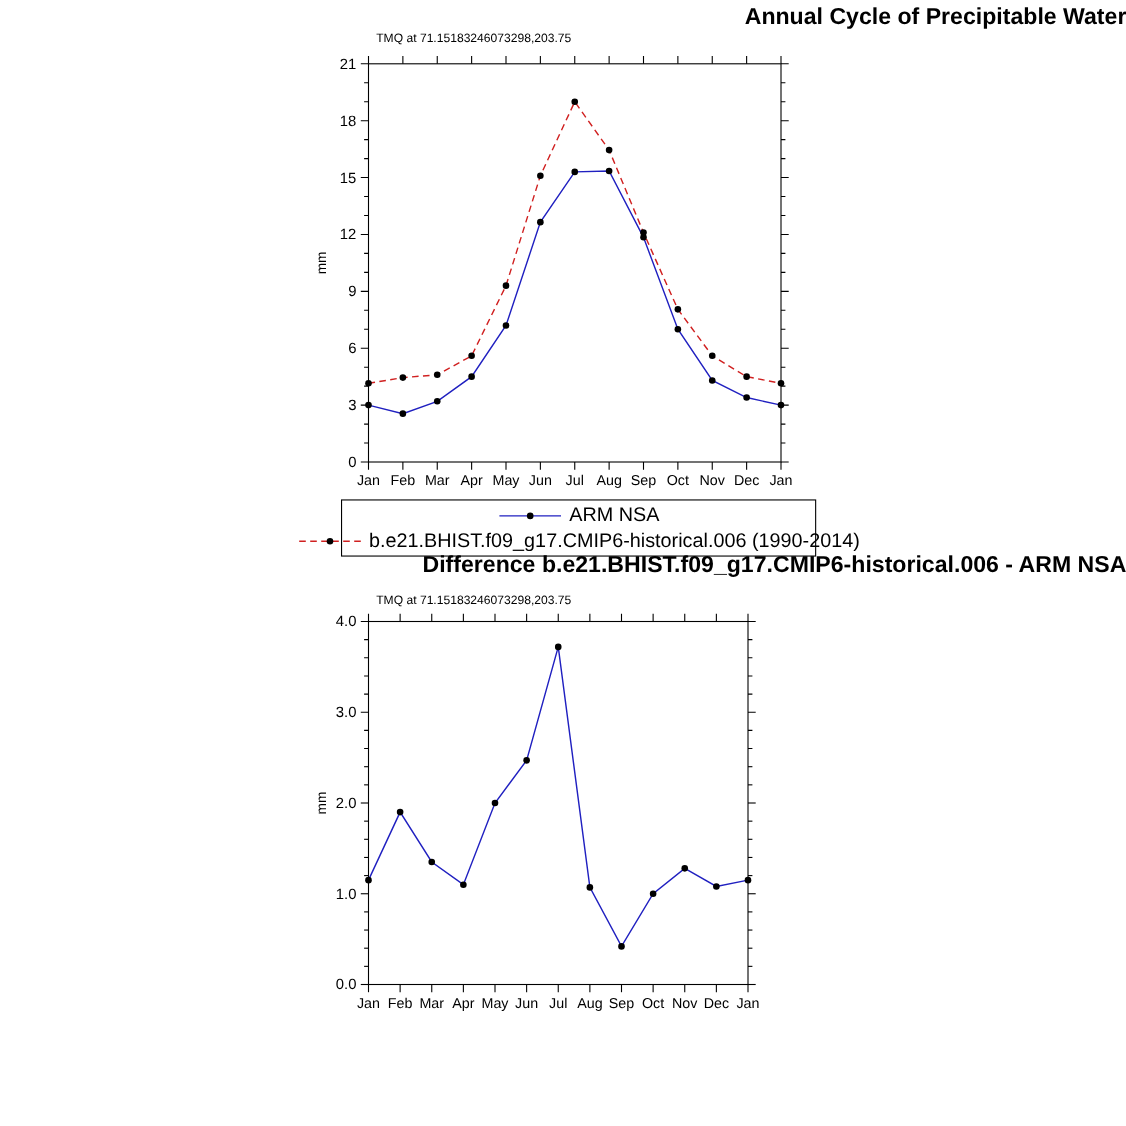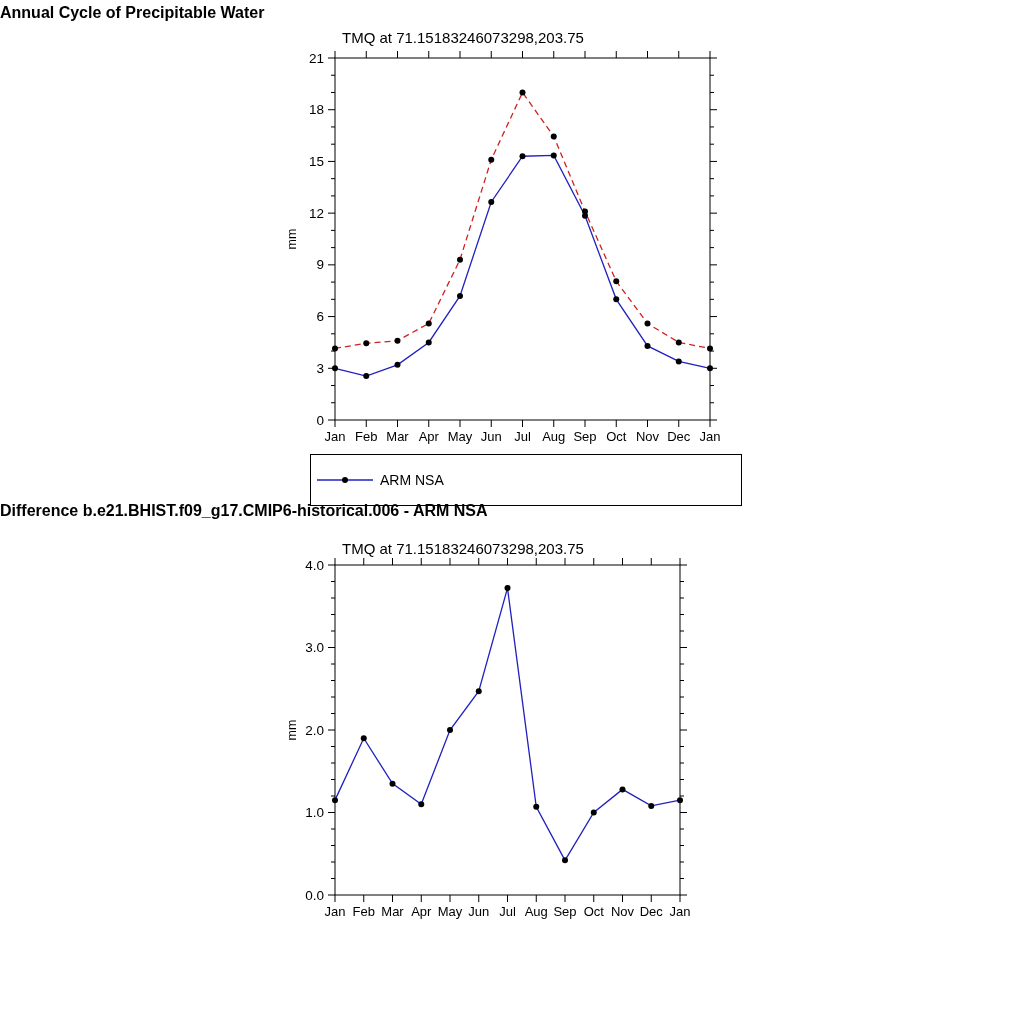--- a/index.html
+++ b/index.html
@@ -4,39 +4,39 @@
 <style>
   * { margin:0; padding:0; box-sizing:border-box; }
   html,body { background:#ffffff; }
   body {
     width:1024px; height:1024px; position:relative;
     font-family:"Liberation Sans", sans-serif; color:#000;
     overflow:hidden;
   }
   .abs { position:absolute; }
   .chart-title {
-    left:0; top:0; width:1024px; text-align:left;
-    font-size:16px; font-weight:bold;
+    left:0; top:0; width:1024px; text-align:right;
+    font-size:21px; font-weight:bold;
   }
   #title-1 { top:4px; }
   #title-2 { top:502px; }
-  .chart-subtitle { left:342px; font-size:15px; }
+  .chart-subtitle { left:342px; font-size:11px; }
   #subtitle-1 { top:29px; }
   #subtitle-2 { top:540px; }
   svg { display:block; }
   svg text { font-family:"Liberation Sans", sans-serif; fill:#000; }
   #chart0 { left:270px; top:44px; }
   #chart1 { left:270px; top:556px; }
   .legend {
     position:absolute; left:310px; top:454px; width:432px; height:52px;
     border:1px solid #000; background:#fff;
     display:flex; flex-direction:column; justify-content:space-around;
     padding:2px 4px;
   }
-  .legend-row { display:flex; align-items:center; gap:5px; font-size:14px; white-space:nowrap; }
+  .legend-row { display:flex; align-items:center; gap:5px; font-size:18px; white-space:nowrap;justify-content:center; }
   .legend-key { flex:0 0 auto; }
 </style>
 </head>
 <body>
 
 <div class="abs chart-title" id="title-1">Annual Cycle of Precipitable Water</div>
 <div class="abs chart-subtitle" id="subtitle-1">TMQ at 71.15183246073298,203.75</div>
 <svg id="chart0" class="abs" width="480" height="410">
     <rect x="65" y="14" width="375" height="362" fill="none" stroke="#000" stroke-width="1"></rect>
     <line x1="65" y1="358.76190476190476" x2="61" y2="358.76190476190476" stroke="#000"></line>
@@ -162,20 +162,27 @@
   </svg>
 
 <div class="legend">
   <div class="legend-row">
     <svg class="legend-key" width="60" height="12">
       <line x1="2" y1="6" x2="58" y2="6" stroke-width="1.3" stroke="#2020c0"></line>
       <circle cx="30" cy="6" r="3" fill="#000"></circle>
     </svg>
     <span class="legend-label">ARM NSA</span>
   </div>
+  <div class="legend-row">
+    <svg class="legend-key" width="60" height="12">
+      <line x1="2" y1="6" x2="58" y2="6" stroke-width="1.3" stroke-dasharray="6,4" stroke="#d02020"></line>
+      <circle cx="30" cy="6" r="3" fill="#000"></circle>
+    </svg>
+    <span class="legend-label">b.e21.BHIST.f09_g17.CMIP6-historical.006 (1990-2014)</span>
+  </div>
 </div>
 
 <div class="abs chart-title" id="title-2">Difference b.e21.BHIST.f09_g17.CMIP6-historical.006 - ARM NSA</div>
 <div class="abs chart-subtitle" id="subtitle-2">TMQ at 71.15183246073298,203.75</div>
 <svg id="chart1" class="abs" width="450" height="375">
     <rect x="65" y="9" width="345" height="330" fill="none" stroke="#000" stroke-width="1"></rect>
     <line x1="65" y1="322.5" x2="61" y2="322.5" stroke="#000"></line>
     <line x1="410" y1="322.5" x2="414" y2="322.5" stroke="#000"></line>
     <line x1="65" y1="306" x2="61" y2="306" stroke="#000"></line>
     <line x1="410" y1="306" x2="414" y2="306" stroke="#000"></line>

